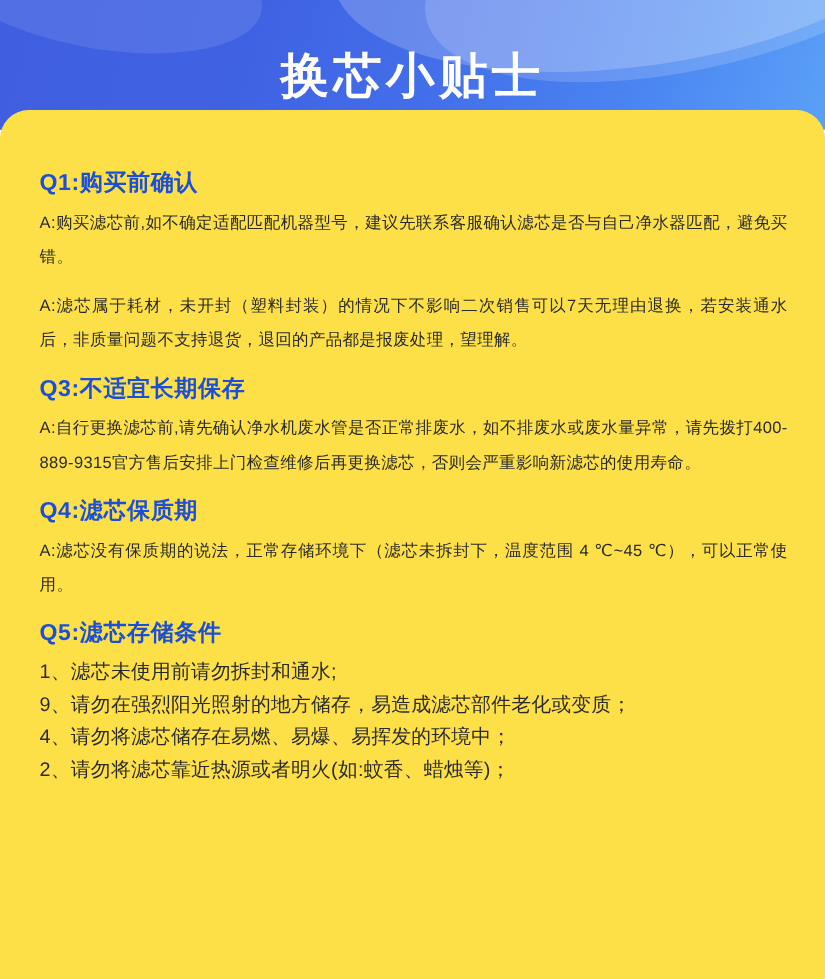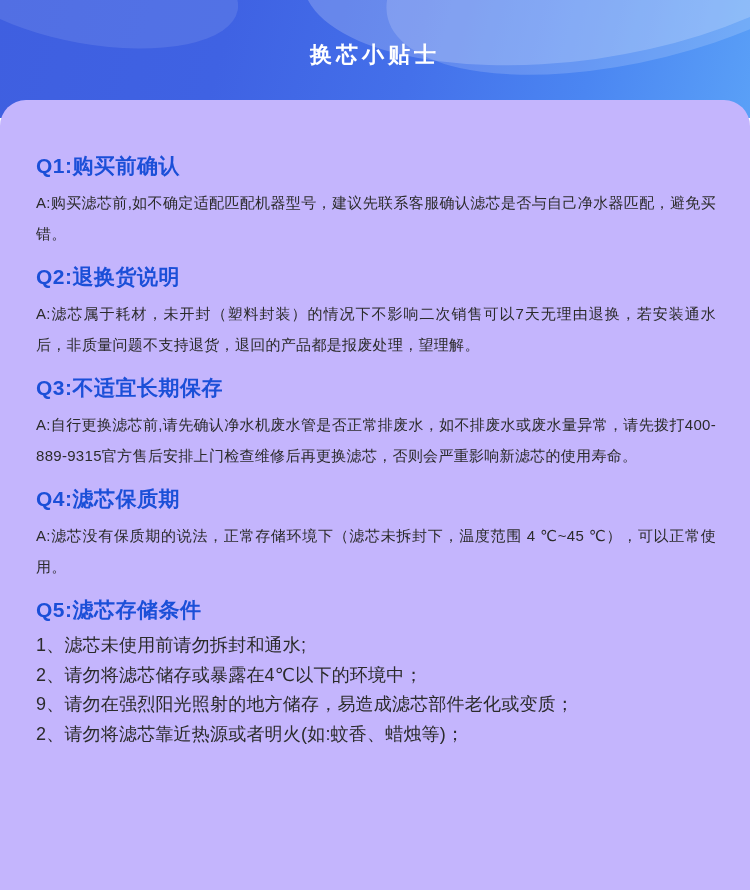--- a/index.html
+++ b/index.html
@@ -60,33 +60,33 @@
     border-radius: 50%;
     transform: rotate(10deg);
   }
   .banner-title {
     position: absolute;
     left: 0;
     right: 0;
     top: 40px;
     text-align: center;
     color: #ffffff;
-    font-size: 22px;
+    font-size: 44px;
     font-weight: bold;
     letter-spacing: 4px;
   }
 
   
   .card {
     position: absolute;
     left: 0;
     top: 100px;
     width: 750px;
     height: 790px;
-    background: #c4b5fd;
+    background: #fde047;
     border-top-left-radius: 26px;
     border-top-right-radius: 26px;
     box-sizing: border-box;
     padding: 52px 24px 0 36px;
   }
   .card-inner {
     position: relative;
   }
 
   .qa-block {
@@ -131,40 +131,39 @@
 
   <div class="card">
     <div class="card-inner">
 
       <div class="qa-block">
         <div class="qa-question">Q1:购买前确认</div>
         <div class="qa-answer">A:购买滤芯前,如不确定适配匹配机器型号，建议先联系客服确认滤芯是否与自己净水器匹配，避免买错。</div>
       </div>
 
       <div class="qa-block">
-        <div class="qa-question">Q2:退换货说明</div>
         <div class="qa-answer">A:滤芯属于耗材，未开封（塑料封装）的情况下不影响二次销售可以7天无理由退换，若安装通水后，非质量问题不支持退货，退回的产品都是报废处理，望理解。</div>
       </div>
 
       <div class="qa-block">
         <div class="qa-question">Q3:不适宜长期保存</div>
         <div class="qa-answer">A:自行更换滤芯前,请先确认净水机废水管是否正常排废水，如不排废水或废水量异常，请先拨打400-889-9315官方售后安排上门检查维修后再更换滤芯，否则会严重影响新滤芯的使用寿命。</div>
       </div>
 
       <div class="qa-block">
         <div class="qa-question">Q4:滤芯保质期</div>
         <div class="qa-answer">A:滤芯没有保质期的说法，正常存储环境下（滤芯未拆封下，温度范围 4 ℃~45 ℃），可以正常使用。</div>
       </div>
 
       <div class="qa-block">
         <div class="qa-question">Q5:滤芯存储条件</div>
         <div class="list-block">
           <div class="list-item">1、滤芯未使用前请勿拆封和通水;</div>
-          <div class="list-item">2、请勿将滤芯储存或暴露在4℃以下的环境中；</div>
           <div class="list-item">9、请勿在强烈阳光照射的地方储存，易造成滤芯部件老化或变质；</div>
+          <div class="list-item">4、请勿将滤芯储存在易燃、易爆、易挥发的环境中；</div>
           <div class="list-item">2、请勿将滤芯靠近热源或者明火(如:蚊香、蜡烛等)；</div>
         </div>
       </div>
 
     </div>
   </div>
 
 </div>
 
 </body></html>

